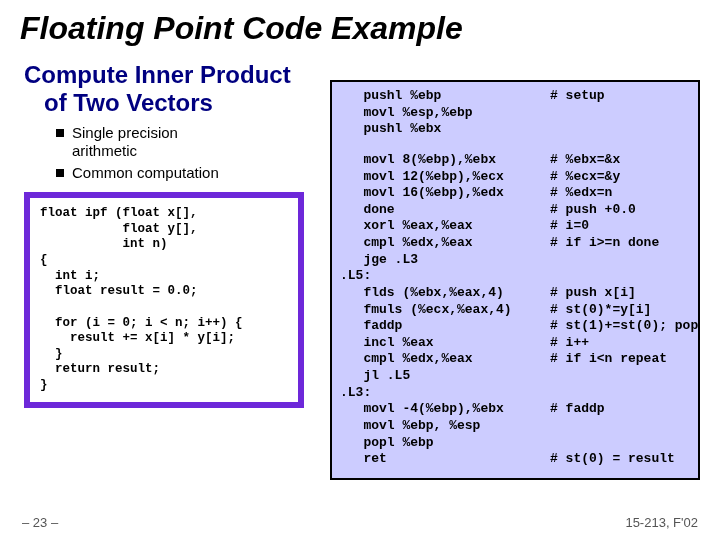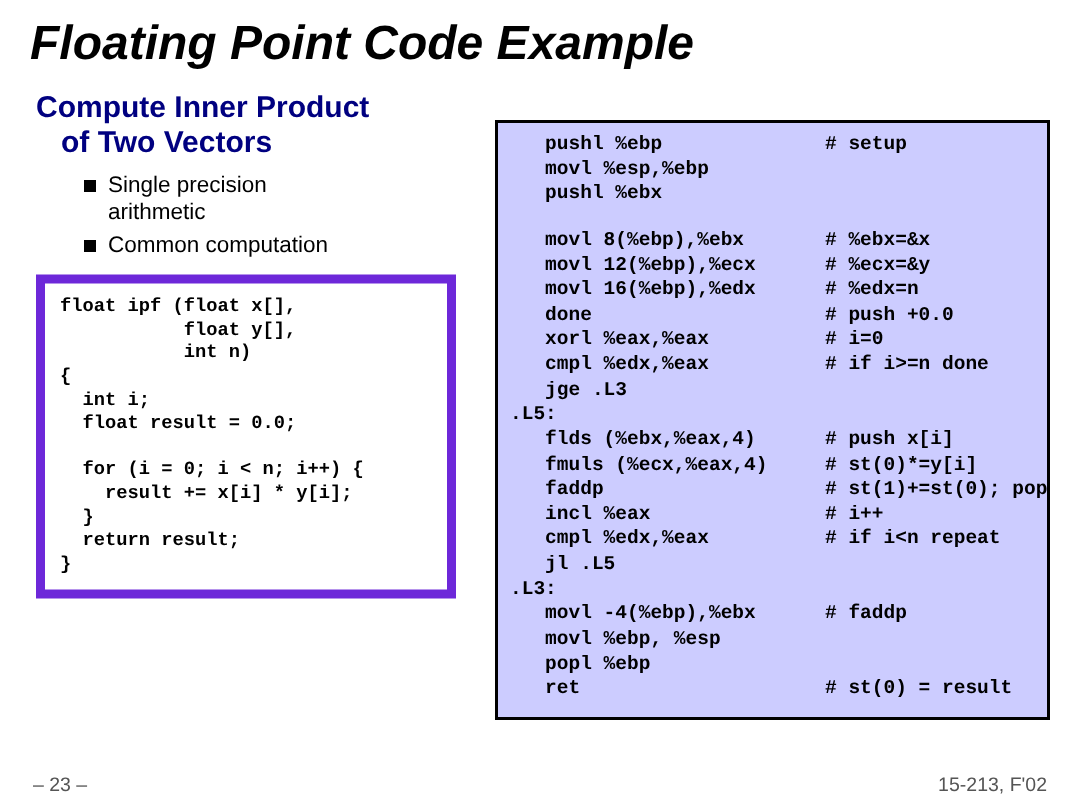--- a/index.html
+++ b/index.html
@@ -20,21 +20,21 @@
     border-radius: 31px;
   }
   .title {
     font-size: 32px;
     font-weight: bold;
     font-style: italic;
     color: #000;
     margin: 0 0 14px 0;
   }
   .subtitle {
-    font-size: 20px;
+    font-size: 24px;
     font-weight: bold;
     color: #000080;
     margin: 0 0 8px 4px;
     line-height: 1.15;
   }
   .bullets {
     margin: 6px 0 10px 36px;
   }
   .bullet {
     display: flex;

